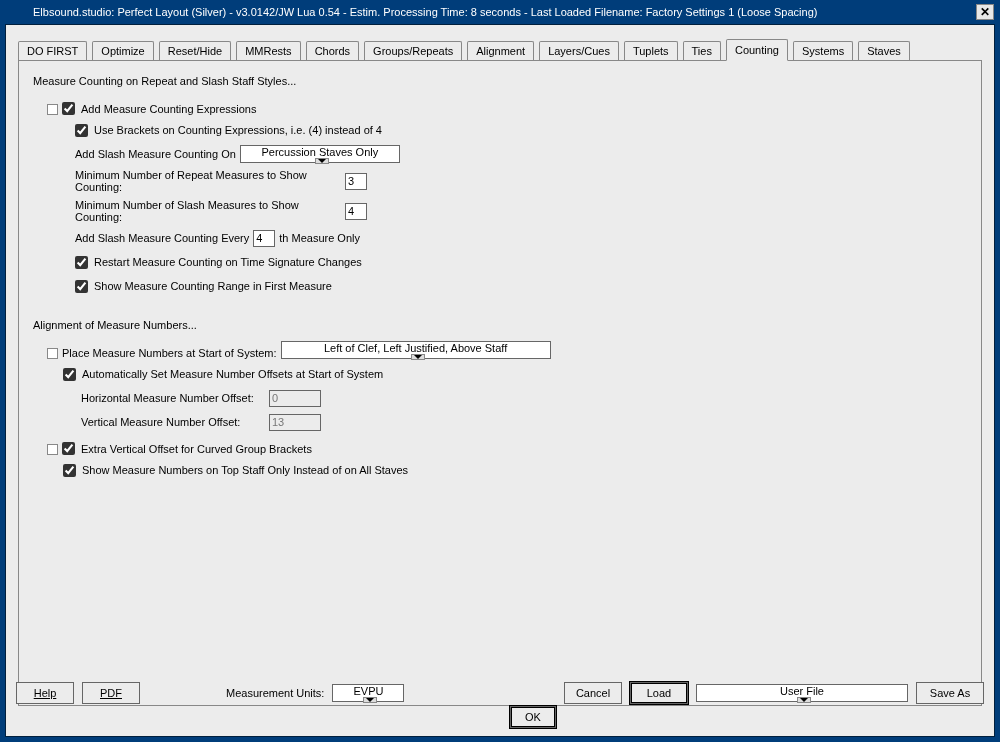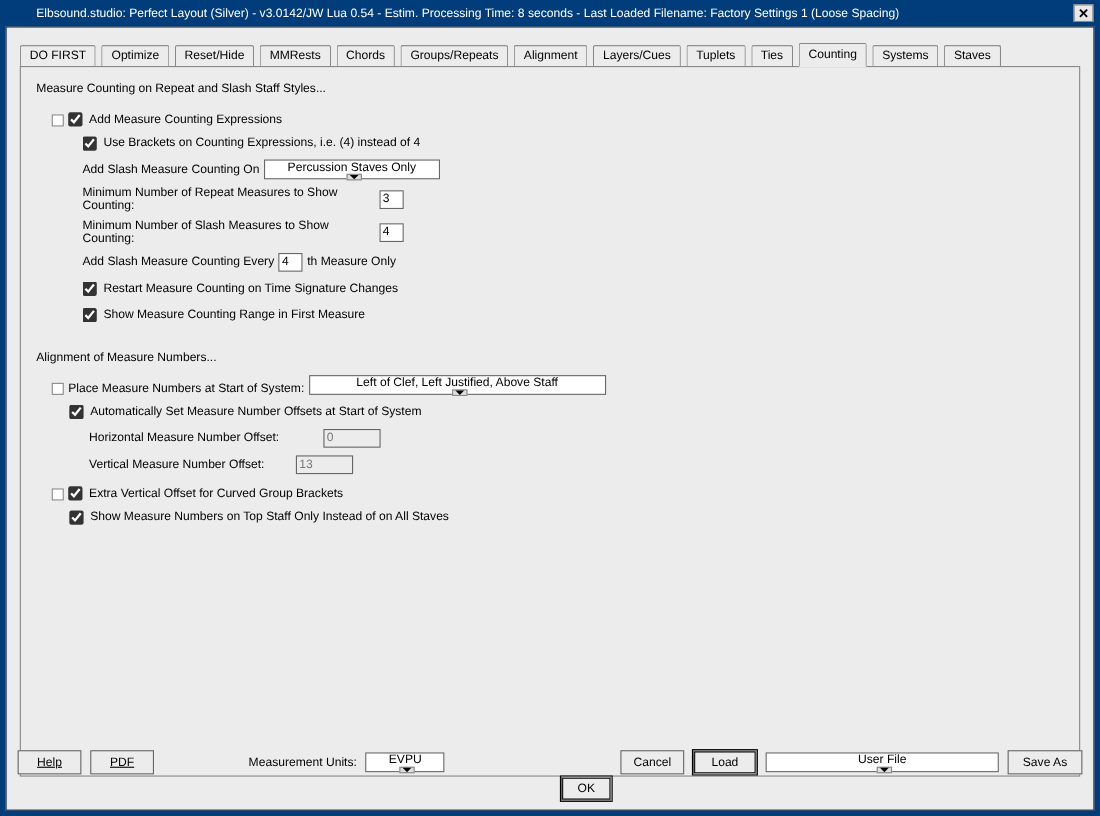--- a/index.html
+++ b/index.html
@@ -267,21 +267,21 @@
           <span>Left of Clef, Left Justified, Above Staff</span>
           <span class="combo-arrow"></span>
         </span>
       </div>
 
       <div class="row" style="padding-left:34px;">
         <input type="checkbox" checked="" style="">
         <label>Automatically Set Measure Number Offsets at Start of System</label>
       </div>
 
-      <div class="row" style="padding-left:52px;gap:25px;">
+      <div class="row" style="padding-left:52px;">
         <label style="width:188px;">Horizontal Measure Number Offset:</label>
         <input class="numbox wide disabled" disabled="" value="0" style="">
       </div>
 
       <div class="row" style="padding-left:52px;">
         <label style="width:188px;">Vertical Measure Number Offset:</label>
         <input class="numbox wide disabled" disabled="" value="13" style="">
       </div>
 
       <div class="row indent1">

